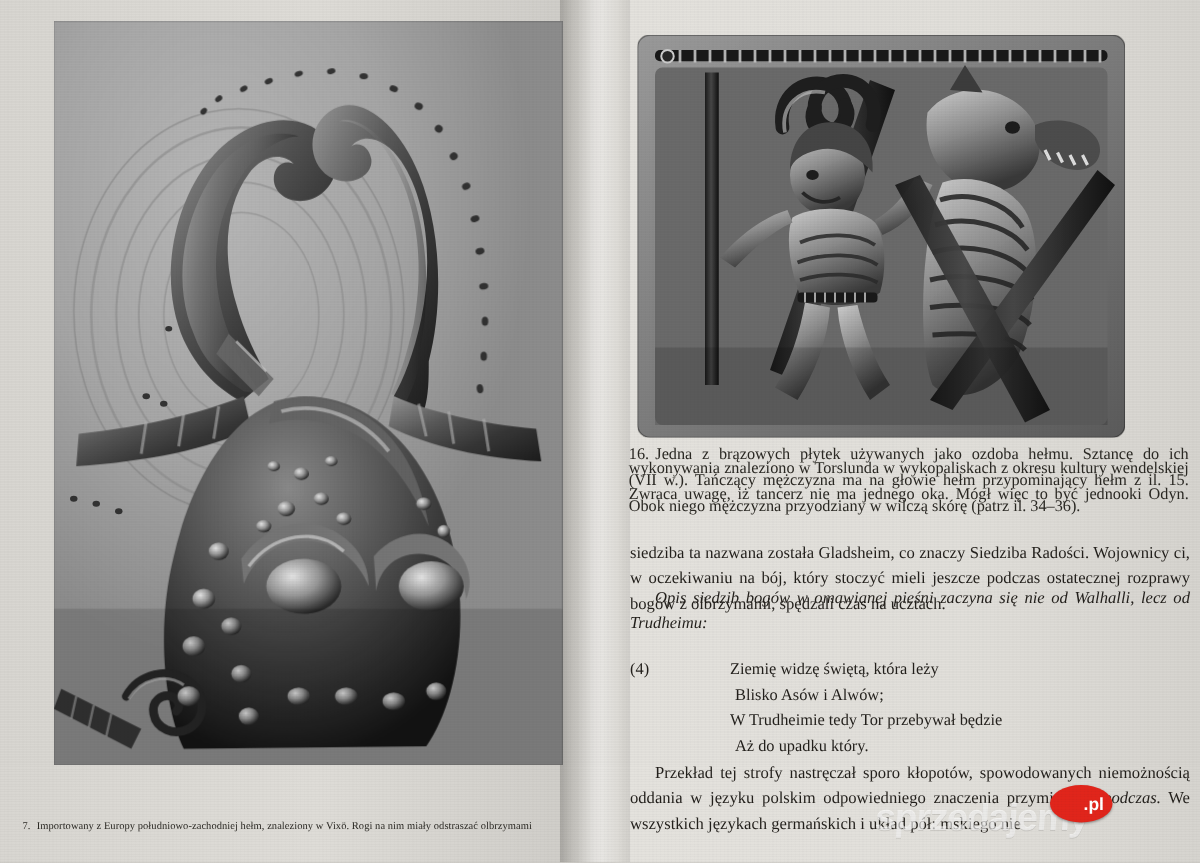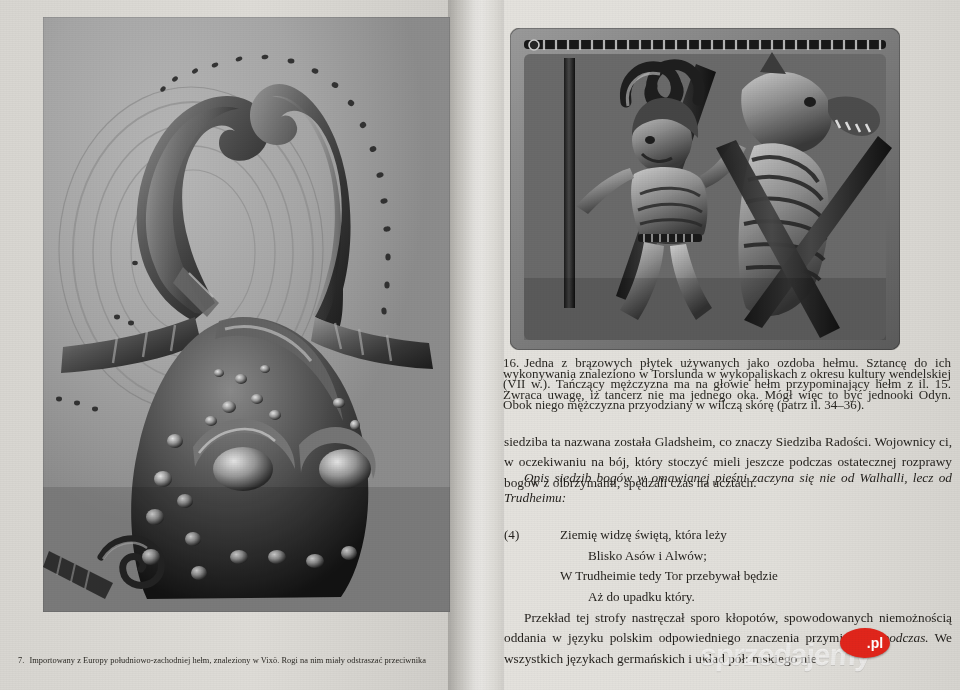--- a/index.html
+++ b/index.html
@@ -71,21 +71,21 @@
     font-size:13.3px;line-height:20.4px;text-align:justify;
     font-family:"Liberation Serif", serif;
   }
   #para-1{left:504px;top:432px;width:448px;}
   #para-2{left:504px;top:468px;width:448px;text-indent:20px;font-style:italic;}
   #para-3{left:504px;top:608px;width:448px;text-indent:20px;}
   .verse{position:absolute;left:504px;top:525px;width:448px;z-index:12;
     color:#221f1b;font-size:13.1px;line-height:20.6px;}
   .verse-row{display:flex;}
   .verse-num{width:56px;flex:0 0 56px;}
-  .vline-a{padding-left:0;}
+  .vline-a{padding-left:0;margin-left:24px;}
   .vline-b{padding-left:28px;}
   .italic{font-style:italic;}
 
   
   #watermark{
     position:absolute;left:700px;top:626px;width:250px;height:56px;z-index:30;
     pointer-events:none;
   }
   #wm-text{
     position:absolute;left:0;top:12px;
@@ -370,21 +370,21 @@
 
       <path d="M368 108 L382 120 L252 300 L234 292 Z" fill="url(#staff)"></path>
       <path d="M206 120 L226 112 L330 300 L310 310 Z" fill="url(#staff)" opacity=".95"></path>
 
       <rect x="14" y="250" width="362" height="62" fill="#000" opacity=".14"></rect>
       <rect x="0" y="0" width="390" height="322" rx="10" fill="none" stroke="rgba(0,0,0,.3)" stroke-width="1.4"></rect>
     </svg>
   </div>
 
   <div class="caption" id="caption-15">
-    <span class="cap-num">7.</span><span>Importowany z Europy południowo-zachodniej hełm, znaleziony w Vixö. Rogi na nim miały odstraszać przeciwnika</span>
+    <span class="cap-num">7.</span><span>Importowany z Europy południowo-zachodniej hełm, znaleziony w Vixö. Rogi na nim miały odstraszać olbrzymami</span>
   </div>
 
   <div class="caption" id="caption-16">
     <span class="cap-num">16.</span><span>Jedna z brązowych płytek używanych jako ozdoba hełmu. Sztancę do ich wykonywania znaleziono w Torslunda w wykopaliskach z okresu kultury wendelskiej (VII w.). Tańczący mężczyzna ma na głowie hełm przypominający hełm z il. 15. Zwraca uwagę, iż tancerz nie ma jednego oka. Mógł więc to być jednooki Odyn. Obok niego mężczyzna przyodziany w wilczą skórę (patrz il. 34–36).</span>
   </div>
 
   <div class="body" id="para-1">siedziba ta nazwana została Gladsheim, co znaczy Siedziba Radości. Wojownicy ci, w oczekiwaniu na bój, który stoczyć mieli jeszcze podczas ostatecznej rozprawy bogów z olbrzymami, spędzali czas na ucztach.</div>
   <div class="body" id="para-2">Opis siedzib bogów w omawianej pieśni zaczyna się nie od Walhalli, lecz od Trudheimu:</div>
 
   <div class="verse">

